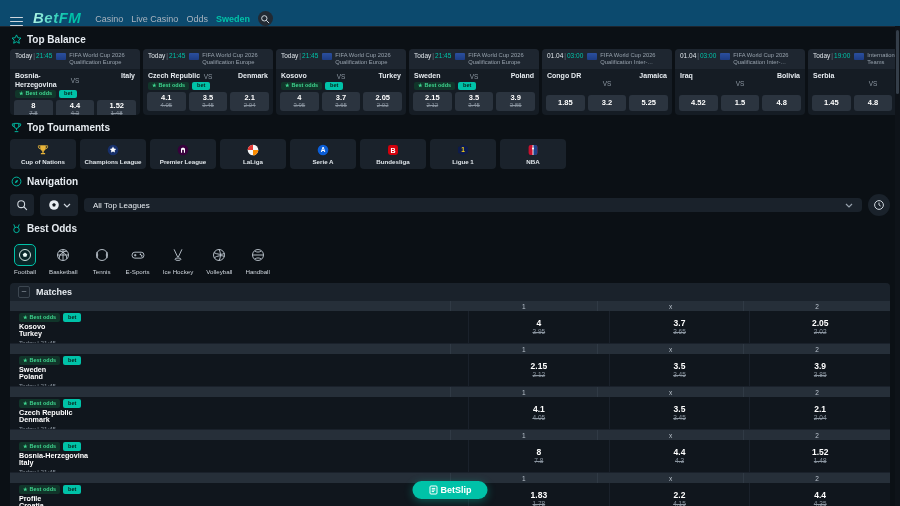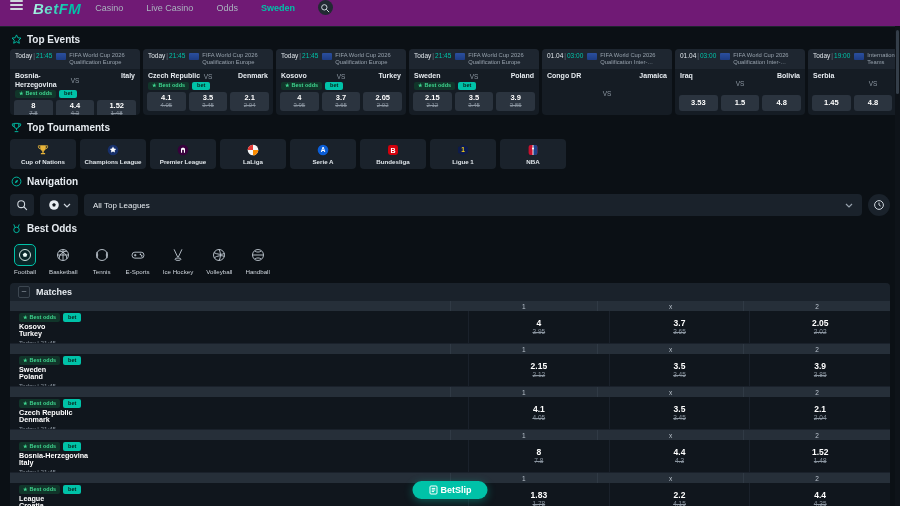--- a/index.html
+++ b/index.html
@@ -1,26 +1,26 @@
 <!DOCTYPE html>
 <html><head>
 <meta charset="utf-8">
 <style>
   html,body{margin:0;padding:0}
   body{width:900px;height:506px;overflow:hidden;background:#0b1015;color:#e6ebf0;
        font-family:"Liberation Sans",sans-serif;position:relative;font-size:10px}
   button{font-family:inherit;border:none;cursor:pointer;background:none;color:inherit;padding:0}
 
   
-  .topbar{height:26px;background:#701a75;display:flex;align-items:flex-start;gap:10px;padding:0 10px;border-bottom:1px solid #1d242d}
+  .topbar{height:26px;background:#0c4a6e;display:flex;align-items:flex-end;gap:10px;padding:0 10px;border-bottom:1px solid #1d242d}
   .burger{width:13px;display:flex;flex-direction:column;gap:2.5px;cursor:pointer}
   .burger span{display:block;height:1.5px;background:#cfd6dd;border-radius:1px}
   .logo{font-size:15px;font-weight:bold;font-style:italic;letter-spacing:.5px;
         background:linear-gradient(100deg,#b9f7e8,#00c2a8 70%);-webkit-background-clip:text;background-clip:text;color:transparent;margin-right:4px;cursor:pointer}
-  .mainnav{display:flex;gap:23px;align-items:center}
+  .mainnav{display:flex;gap:8px;align-items:center}
   .nav-item{font-size:9px;color:#aab4bf;cursor:pointer;text-decoration:none}
   .nav-item.active{color:#00c2a8;font-weight:bold}
   .search-circle{width:15px;height:15px;border-radius:50%;background:#222a33;color:#cfd6dd;display:flex;align-items:center;justify-content:center;cursor:pointer}
   .tb-right{margin-left:auto;display:flex;align-items:center;gap:12px}
   .profile{display:flex;align-items:center;gap:4px;font-size:9px;color:#dfe5ea;cursor:pointer}
   .balance{font-size:9px}
   .bal-l{color:#d9b268}
   .bal-v{color:#fff;font-weight:bold}
   .deposit{background:#00c2a8;color:#07231d;font-size:9px;font-weight:bold;padding:4px 13px;border-radius:3px}
 
@@ -57,21 +57,21 @@
   .chips{display:flex;gap:4px;padding:2px 10px 0}
   .chip{width:66px;height:30px;background:#1a222b;border-radius:4px;display:flex;flex-direction:column;align-items:center;justify-content:center;gap:2px;cursor:pointer}
   .chip-l{font-size:6.2px;font-weight:bold;color:#dfe5ea;white-space:nowrap}
 
   
   .lbar{display:flex;gap:6px;align-items:center;padding:3px 10px 0}
   .ibtn{height:22px;background:#1a222b;border-radius:4px;display:flex;align-items:center;justify-content:center;color:#cfd6dd}
   .ibtn.sq{width:24px}
   .ibtn.dd{width:38px;gap:3px}
   .ibtn.rnd{width:22px;border-radius:50%}
-  .lsel{flex:1;height:22px;background:#1a222b;border-radius:4px;display:flex;align-items:center;padding:0 9px;font-size:8px;color:#e6ebf0;cursor:pointer}
+  .lsel{flex:1;height:14px;background:#1a222b;border-radius:4px;display:flex;align-items:center;padding:0 9px;font-size:8px;color:#e6ebf0;cursor:pointer}
   .lsel .car{margin-left:auto;color:#97a2ad}
   .car{width:8px;height:5px}
 
   
   .tabs{display:flex;gap:13px;padding:6px 14px 4px}
   .tab{display:flex;flex-direction:column;align-items:center;gap:2px;cursor:pointer;color:#c6cfd8}
   .tab .ibox{width:20px;height:20px;border-radius:5px;display:flex;align-items:center;justify-content:center;border:1px solid transparent}
   .tab.active .ibox{background:rgba(0,194,168,.13);border-color:#00c2a8;color:#eafaf5}
   .tab-l{font-size:6.2px;color:#cfd6dd}
   .i15{width:14px;height:14px}
@@ -120,21 +120,21 @@
           <line x1="7.8" y1="7.8" x2="10.6" y2="10.6" stroke="currentColor" stroke-width="1.2" stroke-linecap="round"></line>
         </svg>
     </span>
   </nav>
 </header>
 
 <div class="stitle">
   <svg class="i11" viewBox="0 0 12 12">
       <path d="M6 1l1.5 3.1 3.4.4-2.5 2.3.7 3.3L6 8.4 2.9 10.1l.7-3.3L1.1 4.5l3.4-.4z" fill="none" stroke="#00c2a8" stroke-width="1"></path>
     </svg>
-  <span>Top Events</span>
+  <span>Top Balance</span>
 </div>
 <div class="cards">
 
   <div class="ecard">
     <div class="ec-top">
         <div class="ec-date"><span>Today</span><span class="s">|</span><span class="t">21:45</span></div>
       <div class="ec-league">
           <span class="flag"></span>
           <span class="lg">FIFA World Cup 2026 Qualification Europe</span>
         </div>
@@ -281,38 +281,49 @@
       <div class="ec-league">
           <span class="flag"></span>
           <span class="lg">FIFA World Cup 2026 Qualification Inter-confederation play-offs</span>
         </div>
       </div>
     <div class="ec-teams">
         <span class="h">Congo DR</span>
         <span class="vs">VS</span>
         <span class="a">Jamaica</span>
       </div>
+    <div class="ec-odds">
+      <button class="ob">
+          <span class="ov">1.85</span>
+        </button>
+      <button class="ob">
+          <span class="ov">3.2</span>
+        </button>
+      <button class="ob">
+          <span class="ov">5.25</span>
+        </button>
+    </div>
   </div>
 
   <div class="ecard">
     <div class="ec-top">
         <div class="ec-date"><span>01.04</span><span class="s">|</span><span class="t">03:00</span></div>
       <div class="ec-league">
           <span class="flag"></span>
           <span class="lg">FIFA World Cup 2026 Qualification Inter-confederation play-offs</span>
         </div>
       </div>
     <div class="ec-teams">
         <span class="h">Iraq</span>
         <span class="vs">VS</span>
         <span class="a">Bolivia</span>
       </div>
     <div class="ec-odds">
       <button class="ob">
-          <span class="ov">3.53</span>
+          <span class="ov">4.52</span>
         </button>
       <button class="ob">
           <span class="ov">1.5</span>
         </button>
       <button class="ob">
           <span class="ov">4.8</span>
         </button>
     </div>
   </div>
 
@@ -693,21 +704,21 @@
       </div>
     <div class="gb">
       <div class="mi">
         <div class="mi-b">
             <span class="bdg-best">
               <span class="bi">★</span>
               <span>Best odds</span>
             </span>
             <span class="bdg-bet">bet</span>
           </div>
-        <div class="mi-t">League</div>
+        <div class="mi-t">Profile</div>
         <div class="mi-t">Croatia</div>
 
       </div>
       <button class="oc">
           <span class="ov2">1.83</span>
           <span class="oo2">1.78</span>
         </button>
       <button class="oc">
           <span class="ov2">2.2</span>
           <span class="oo2">4.15</span>

